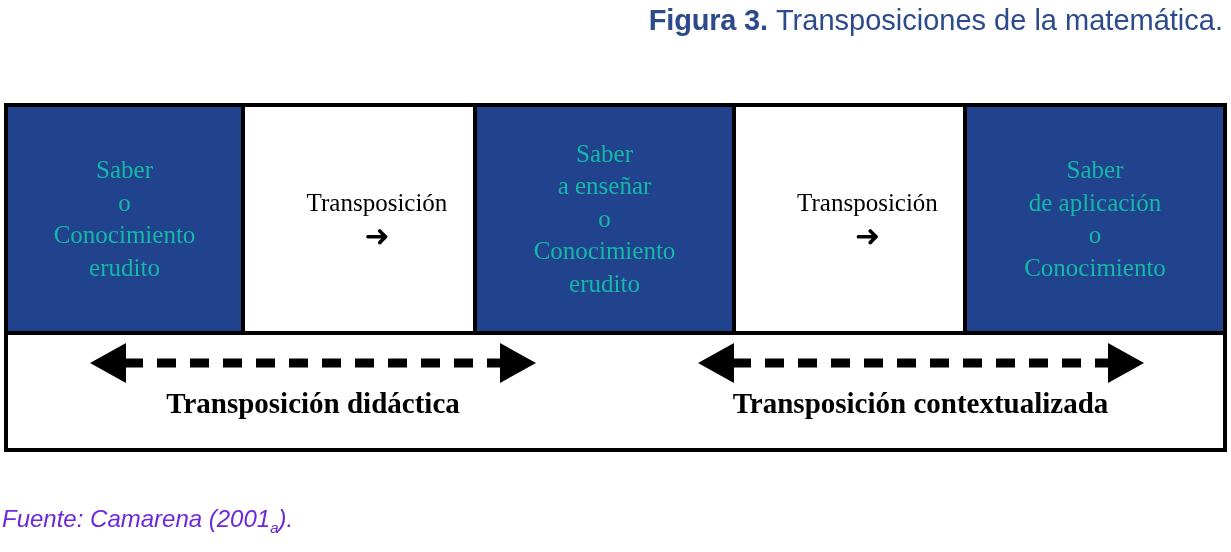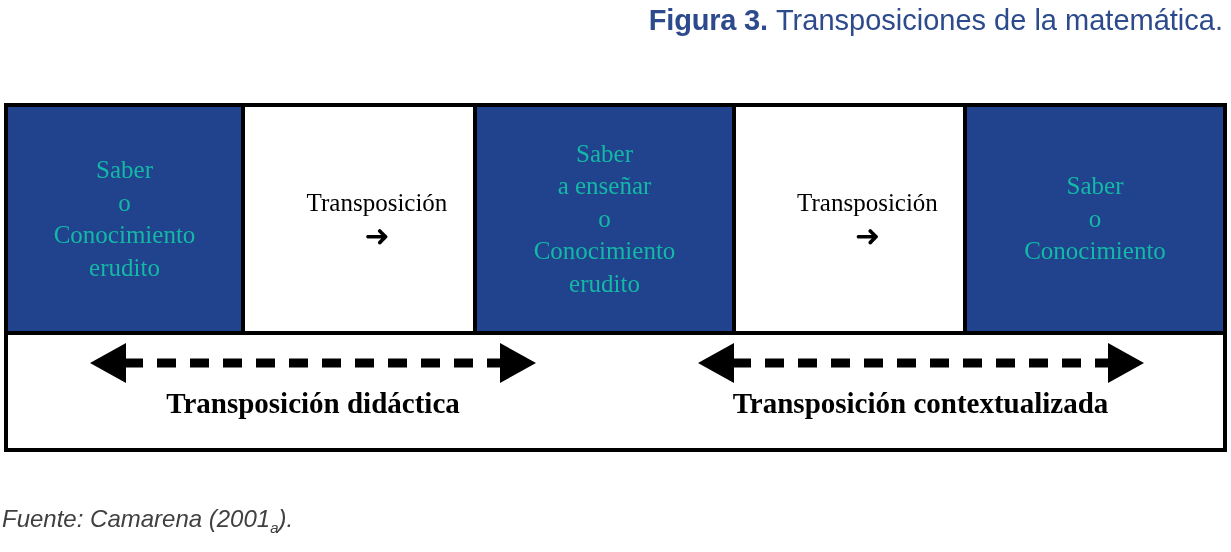--- a/index.html
+++ b/index.html
@@ -142,21 +142,21 @@
   }
 
   
   #source-note {
     position: absolute;
     left: 2px;
     top: 505px;
     font-family: "Liberation Sans", sans-serif;
     font-style: italic;
     font-size: 24px;
-    color: #404040;
+    color: #6d28d9;
     white-space: nowrap;
   }
   #source-note sub {
     font-size: 0.62em;
     vertical-align: sub;
   }
 </style>
 </head>
 <body>
 
@@ -188,20 +188,21 @@
       <span class="box-line">erudito</span>
     </div>
 
     <div class="box white" id="box-transposicion-2">
       <span class="box-line">Transposición</span>
       <span class="arrow-glyph">➜</span>
     </div>
 
     <div class="box blue" id="box-saber-aplicacion">
       <span class="box-line">Saber</span>
+      <span class="box-line">de aplicación</span>
       <span class="box-line">o</span>
       <span class="box-line">Conocimiento</span>
     </div>
 
   </div>
 
   <div id="arrows-row">
 
     <div class="arrow-group" id="arrow-group-contextual">
       <svg class="dbl-arrow-svg" width="446" height="44" viewBox="0 0 446 44">

